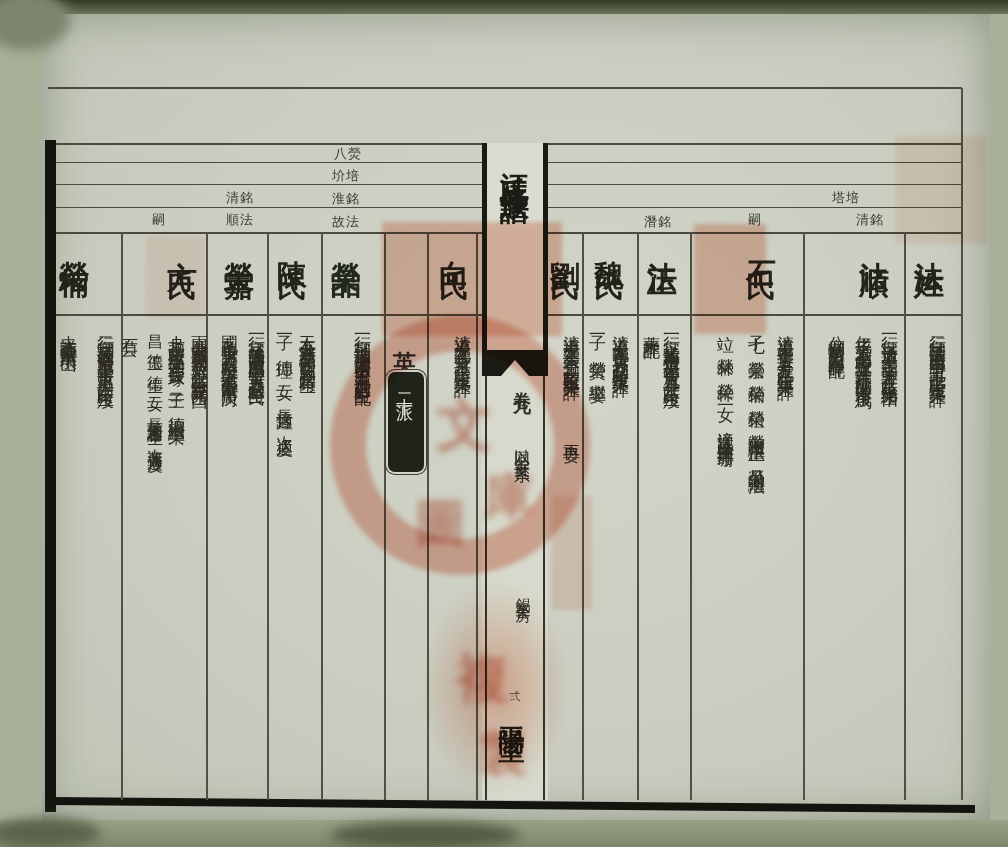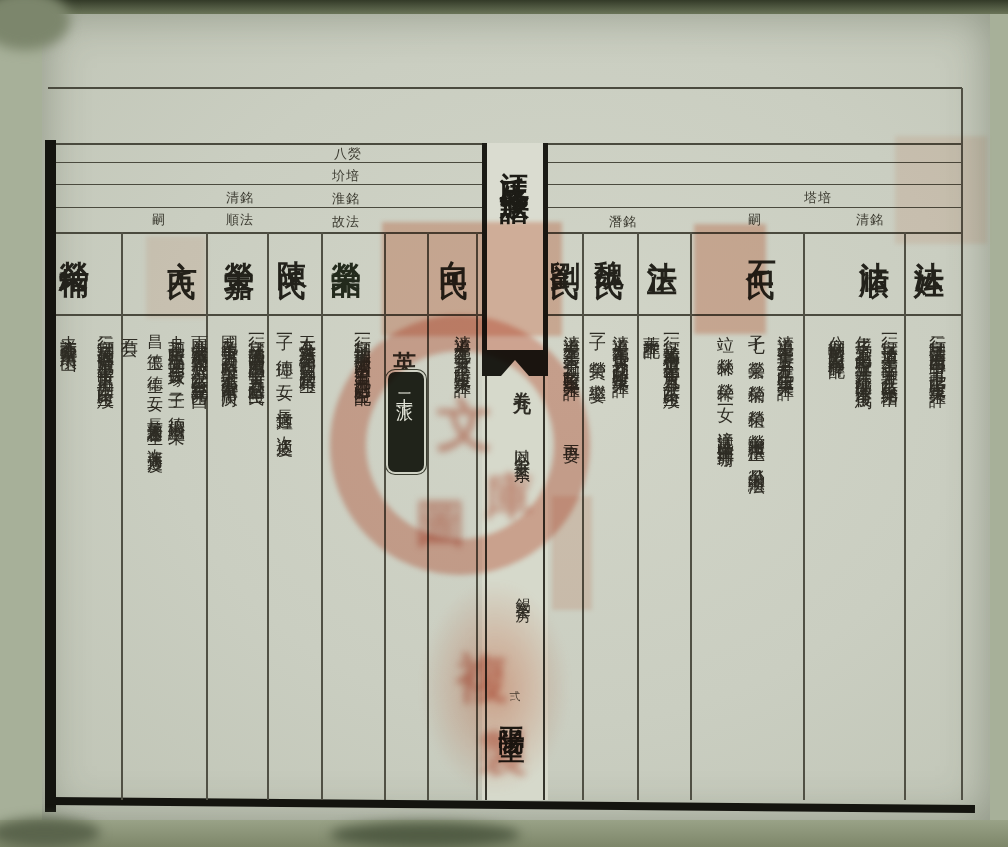--- a/index.html
+++ b/index.html
@@ -71,34 +71,34 @@
   <div class="vline" style="left:427px;top:232px;height:568px"></div>
   <div class="vline" style="left:384px;top:232px;height:568px"></div>
   <div class="vline" style="left:321px;top:232px;height:568px"></div>
   <div class="vline" style="left:267px;top:232px;height:568px"></div>
   <div class="vline" style="left:206px;top:232px;height:568px"></div>
   <div class="vline" style="left:121px;top:232px;height:568px"></div>
 
   <div class="vtext pname" style="left:914px;top:237px">法姓</div>
   <div class="vtext body" style="left:929px;top:322px">行二字桂園清道光四年甲申七月十七巳時生歿葬未詳</div>
 
-  <div class="annrow" style="left:804px;top:189px">培塔</div>
+  <div class="annrow" style="left:832px;top:189px">培塔</div>
   <div class="annrow" style="left:856px;top:211px">銘清</div>
   <div class="vtext pname" style="left:859px;top:237px">法順</div>
   <div class="vtext body" style="left:881px;top:322px">行一字亨通清道光十一年辛卯十月十八亥時生光緒十四</div>
   <div class="vtext body" style="left:855px;top:322px">年戊子六月初七未時歿年五十八葬沅江郎保大潭市後馬</div>
   <div class="vtext body" style="left:828px;top:322px">公廟側螃蟹形山左眼有碑配</div>
 
   <div class="annrow" style="left:748px;top:211px">嗣</div>
   <div class="vtext pname" style="left:746px;top:237px">石氏</div>
   <div class="vtext body" style="left:777px;top:322px">清道光十二年壬辰十二月十九午時生歿葬未詳</div>
   <div class="vtext body" style="left:748px;top:322px">子七　榮嘉　榮楠　榮植　榮寶出繼法正　榮品出繼法</div>
   <div class="vtext body" style="left:717px;top:322px">竝　榮林　榮梓　女一　適沅江邑庠生鍾壽珊</div>
 
-  <div class="annrow" style="left:609px;top:213px">銘潛</div>
+  <div class="annrow" style="left:644px;top:213px">銘潛</div>
   <div class="vtext pname" style="left:647px;top:237px">法正</div>
   <div class="vtext body" style="left:663px;top:322px">行一字文光號梅村清道光十年庚寅九月二十八亥時生歿</div>
   <div class="vtext body" style="left:643px;top:322px">葬未詳配</div>
 
   <div class="vtext pname" style="left:594px;top:237px">魏氏</div>
   <div class="vtext body" style="left:612px;top:322px">清道光十九年庚寅二月初八卯時生歿葬未詳</div>
   <div class="vtext body" style="left:589px;top:322px">子一　榮寶　繼娶</div>
 
   <div class="vtext pname" style="left:550px;top:237px">劉氏</div>
   <div class="vtext body" style="left:563px;top:322px">清道光十五年乙未十二月初二亥時生歿葬未詳　　　再娶</div>

